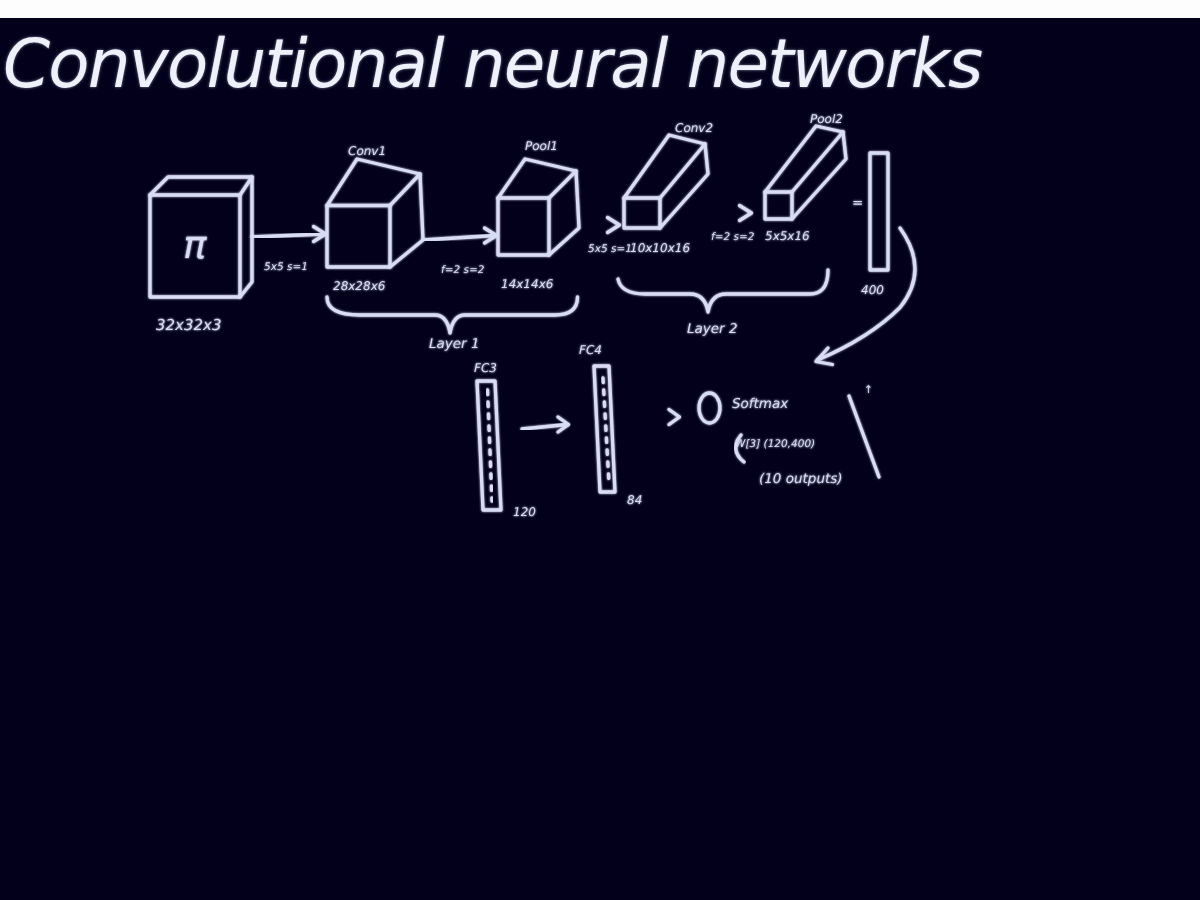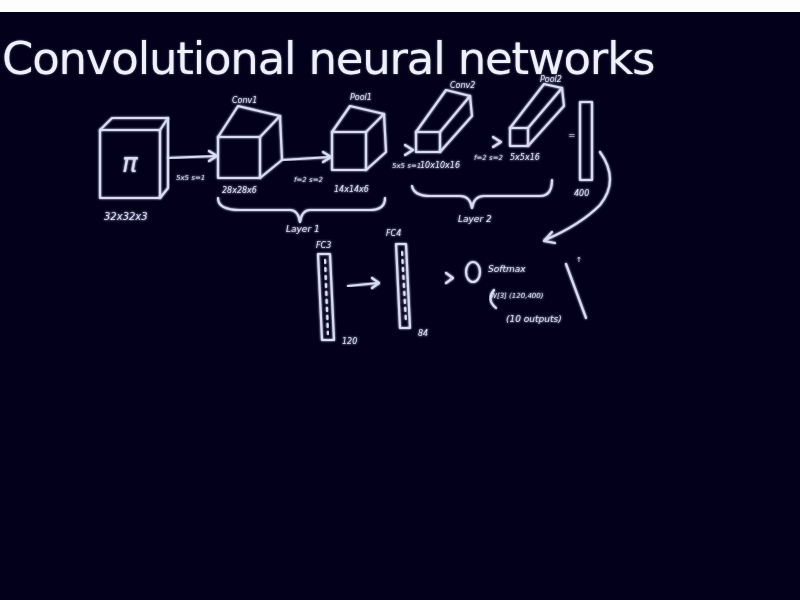--- a/index.html
+++ b/index.html
@@ -11,25 +11,26 @@
     }
     .top-strip {
       position: absolute; left: 0; top: 0; width: 800px; height: 12px;
       background: #fdfdfd;
     }
     .slide {
       position: absolute; left: 0; top: 12px; width: 800px; height: 588px;
       background: #03001c;
     }
     .title {
-      position: absolute; left: 2px; top: 20px;
+      position: absolute; left: 2px; top: 4px;
       font-family: "DejaVu Sans", sans-serif;
       font-size: 45px; letter-spacing: -1.2px;
       color: #eef0fa; white-space: nowrap;
       text-shadow: 0 0 2px rgba(230,230,255,0.6);
+      font-style: italic;
     }
     svg.board {
       position: absolute; left: 0; top: 0; width: 800px; height: 600px;
     }
     .ink { stroke: #d8dcf4; stroke-width: 2.2; fill: none; stroke-linecap: round; stroke-linejoin: round; filter: url(#glow); }
     .lbl { fill: #d8dcf4; font-family: "DejaVu Sans", sans-serif; font-style: italic; filter: url(#glow); }
   </style>
 </head>
 <body>
 

